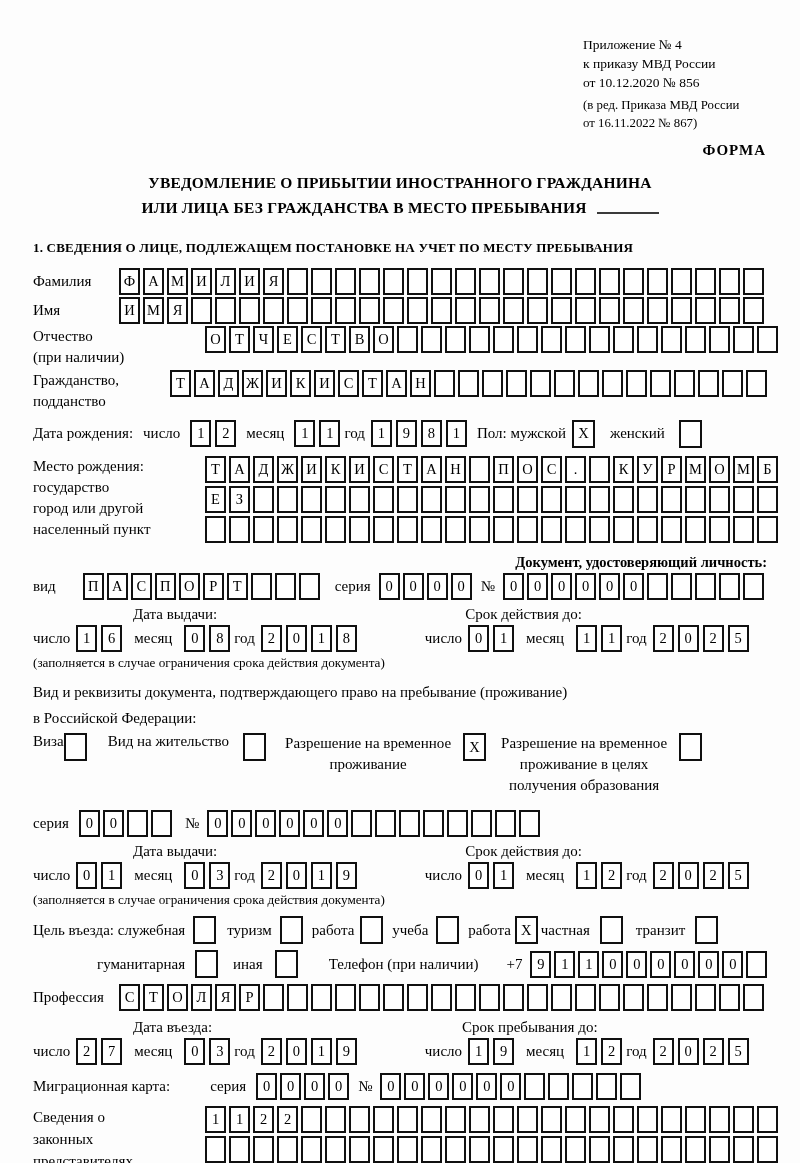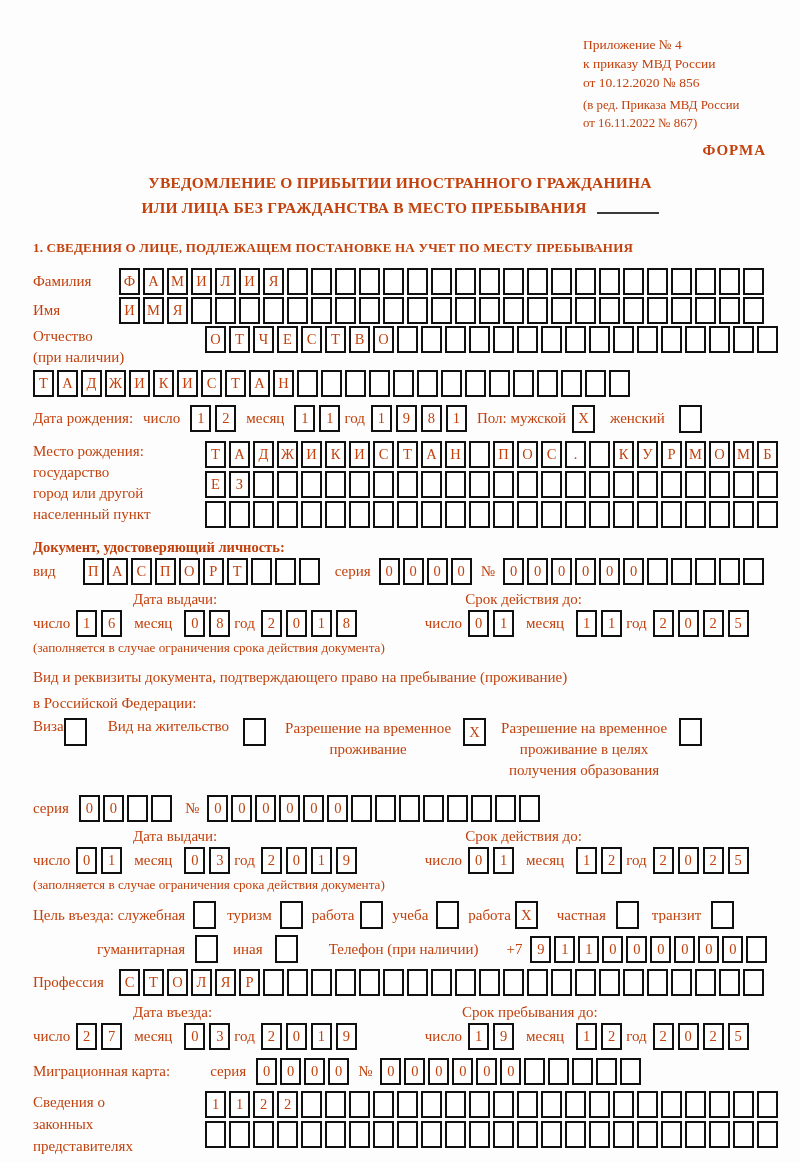--- a/index.html
+++ b/index.html
@@ -1,38 +1,38 @@
 <!DOCTYPE html>
 <html><head>
 <meta charset="utf-8">
 <style>
   html,body{margin:0;padding:0;background:#888;}
   .page{width:800px;height:1163px;background:#fdfdfd;position:relative;margin:0 auto;
-        font-family:"Liberation Serif","DejaVu Serif",serif;color:#c2410c;font-size:15px;
+        font-family:"Liberation Serif","DejaVu Serif",serif;color:#000000;font-size:15px;
         box-sizing:border-box;padding-top:36px;overflow:hidden;}
   .appendix{margin-left:583px;font-size:13.5px;line-height:1.4;}
   .appendix .small{font-size:12.8px;}
   .appendix .gap{height:4px;}
   .forma{width:766px;text-align:right;font-weight:bold;margin-top:10px;letter-spacing:1px;}
   .title{text-align:center;font-weight:bold;font-size:15.5px;line-height:1.55;margin-top:12px;letter-spacing:0.2px;}
   .title-underline{display:inline-block;width:62px;border-bottom:2.5px solid #3a3a3a;margin-left:10px;transform:translateY(1px);}
   .section-heading{font-weight:bold;font-size:13px;margin:20px 0 0 33px;letter-spacing:0.2px;}
   .form-body{margin:10px 33px 0 33px;}
   .row{display:flex;align-items:center;margin-top:4px;}
   .row.top{align-items:flex-start;}
   .lbl{white-space:nowrap;}
   .lblcol{flex-shrink:0;line-height:21px;}
   .cells{display:inline-flex;flex-wrap:nowrap;}
   .cell{display:inline-flex;align-items:center;justify-content:center;
         width:21px;height:27px;border:2px solid #101010;box-sizing:border-box;
         margin-right:3px;font-size:14.5px;background:#fff;flex-shrink:0;}
   .checkbox .cell{width:23px;height:28px;}
   .datecells .cell{margin-right:4px;}
   .w97{width:97px;} .w137{width:137px;} .w172{width:172px;} .w75{width:75px;}
-  .center-bold{text-align:left;font-weight:bold;font-size:14.5px;margin-top:8px;}
+  .center-bold{text-align:right;font-weight:bold;font-size:14.5px;margin-top:8px;}
   .date-headers{display:flex;margin-top:6px;}
   .note{font-size:13.2px;margin-top:3px;}
   .mt2{margin-top:2px;} .mt6{margin-top:6px;} .mt8{margin-top:8px;} .mt12{margin-top:12px;} .mt14{margin-top:14px;}
   .ml6{margin-left:6px;} .ml8{margin-left:8px;} .ml10{margin-left:10px;} .ml12{margin-left:12px;}
   .ml14{margin-left:14px;} .ml16{margin-left:16px;} .ml18{margin-left:18px;}
   .ml28{margin-left:28px;} .ml40{margin-left:40px;} .ml64{margin-left:64px;} .ml100{margin-left:100px;}
   .opt-label{text-align:center;line-height:21px;}
   .cellrows>.cells{margin-bottom:3px;}
 </style>
 </head>
@@ -152,20 +152,23 @@
           <span class="cell"></span>
           <span class="cell"></span>
           <span class="cell"></span>
           <span class="cell"></span>
           <span class="cell"></span>
           <span class="cell"></span>
         </span>
     </div>
 
     <div class="row top mt2">
+      <span class="lblcol w137">
+        <span>Гражданство,</span><br><span>подданство</span>
+      </span>
       <span class="cells">
           <span class="cell">Т</span>
           <span class="cell">А</span>
           <span class="cell">Д</span>
           <span class="cell">Ж</span>
           <span class="cell">И</span>
           <span class="cell">К</span>
           <span class="cell">И</span>
           <span class="cell">С</span>
           <span class="cell">Т</span>
@@ -498,21 +501,21 @@
           <span class="cell"></span>
         </span>
       <span class="lbl ml6">учеба</span>
       <span class="cells checkbox ml8">
           <span class="cell"></span>
         </span>
       <span class="lbl ml6">работа</span>
       <span class="cells checkbox" style="margin-left:4px">
           <span class="cell">X</span>
         </span>
-      <span class="lbl" style="margin-left:16px">частная</span>
+      <span class="lbl" style="margin-left:0">частная</span>
       <span class="cells checkbox ml10">
           <span class="cell"></span>
         </span>
       <span class="lbl ml10">транзит</span>
       <span class="cells checkbox ml10">
           <span class="cell"></span>
         </span>
     </div>
 
     <div class="row mt6">

